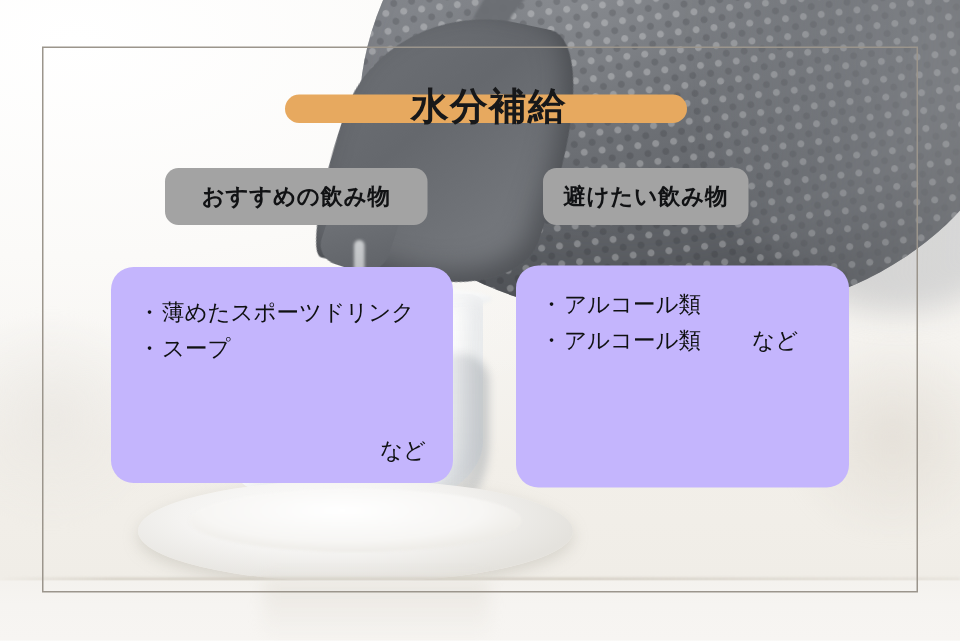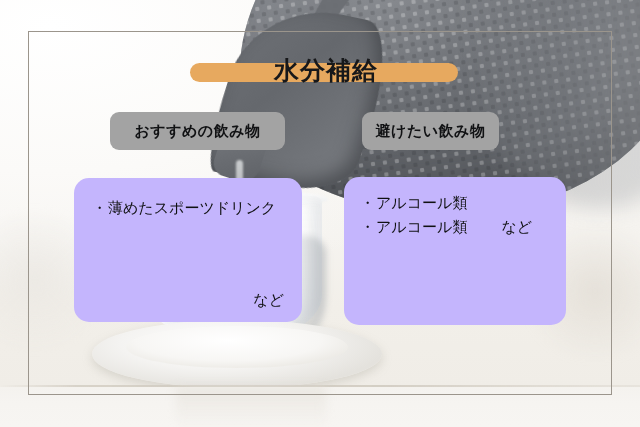--- a/index.html
+++ b/index.html
@@ -332,20 +332,23 @@
   </div>
   <div class="badge" id="badge-bad">
     <span>避けたい飲み物</span>
   </div>
 
   <div class="card" id="card-good">
     <ul class="card-list">
       <li>
         <span class="bullet">・</span><span>薄めたスポーツドリンク</span>
       </li>
+      <li>
+        <span class="bullet">・</span><span>スープ</span>
+      </li>
     </ul>
     <div class="nado-right">など</div>
   </div>
 
   <div class="card" id="card-bad">
     <ul class="card-list">
       <li>
         <span class="bullet">・</span><span>アルコール類</span>
       </li>
       <li>

